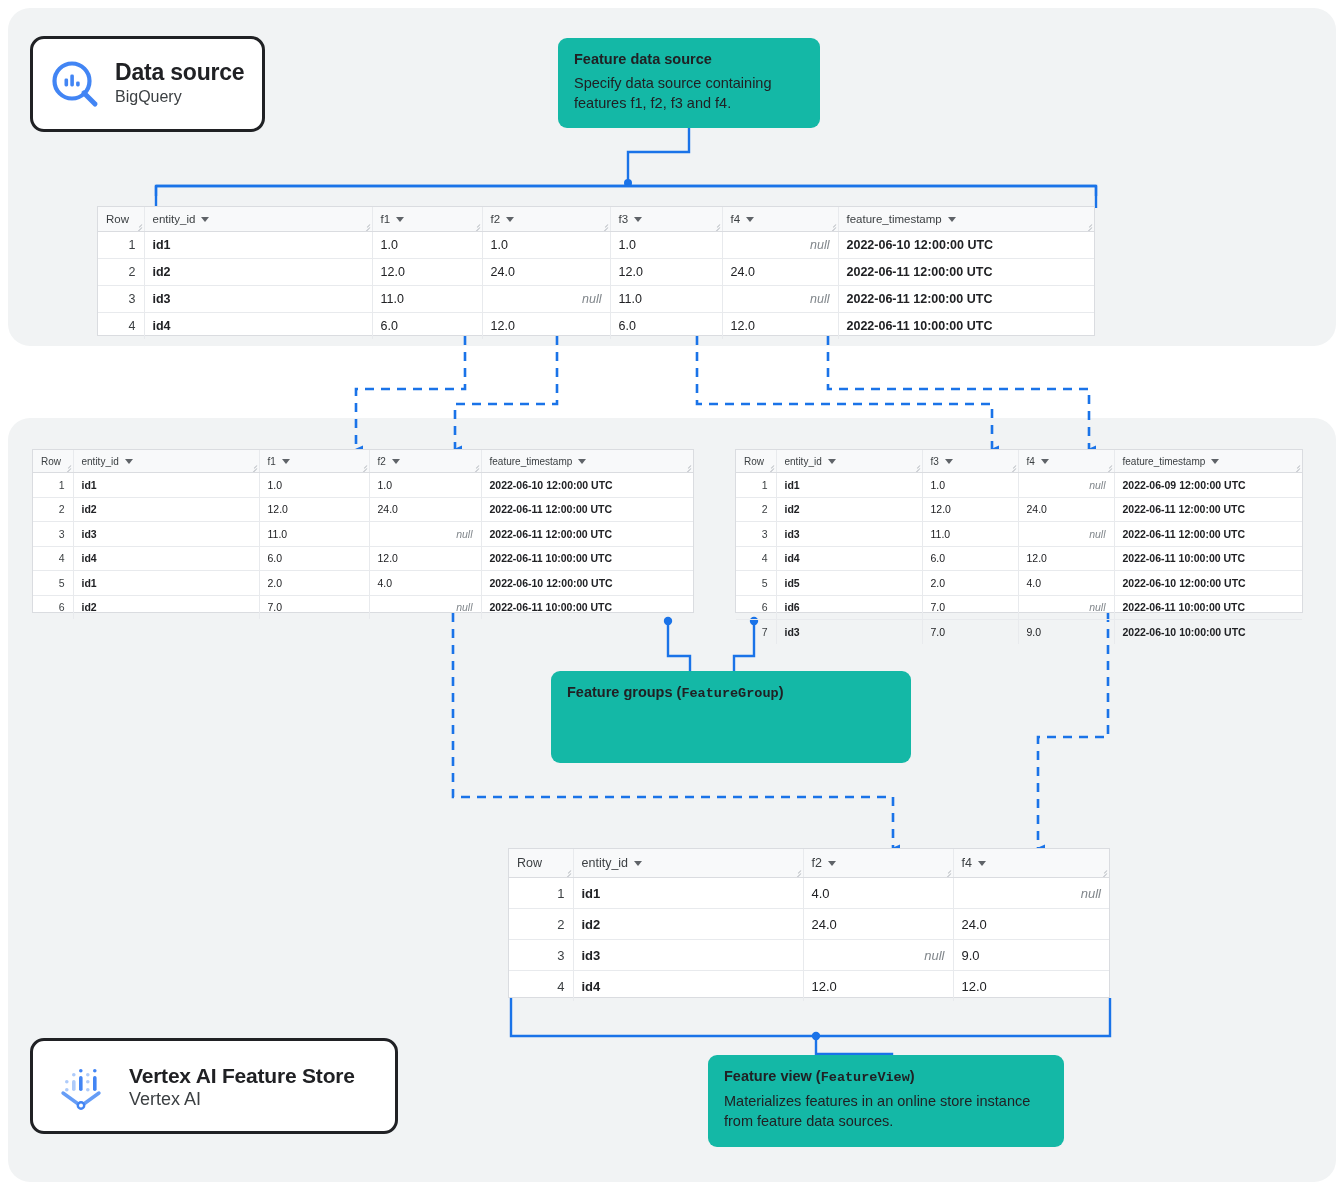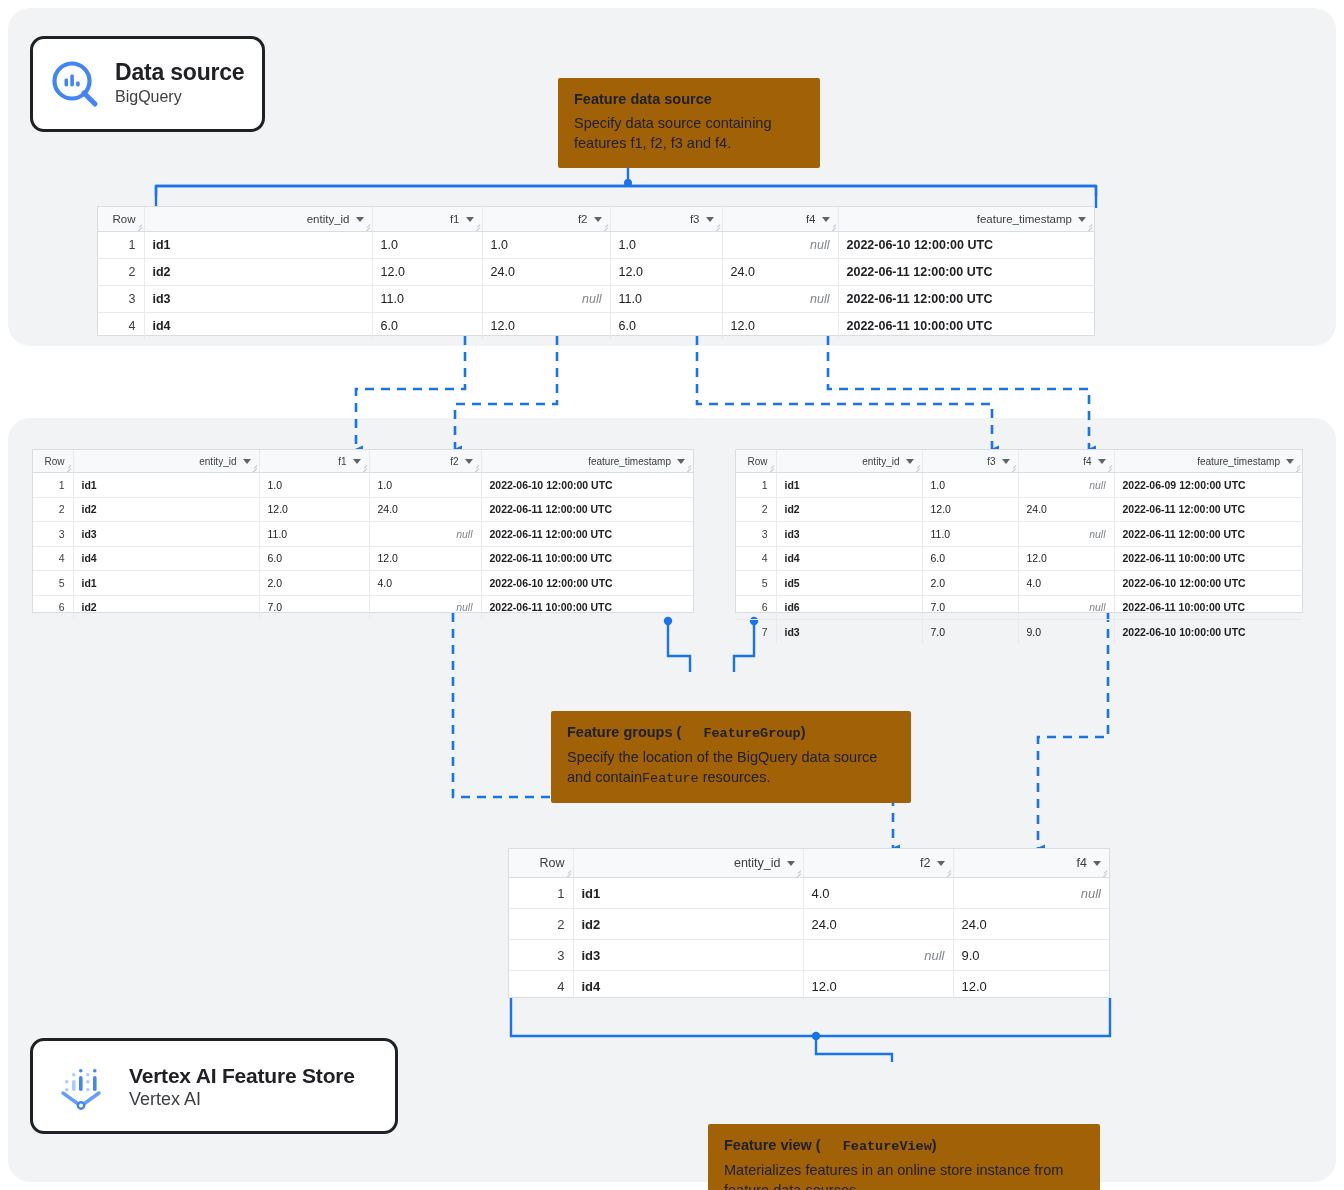--- a/index.html
+++ b/index.html
@@ -40,60 +40,59 @@
   #badge-datasource .badge-text{margin-left:14px;}
 
   #badge-featurestore{left:30px;top:1038px;width:368px;height:96px;padding-left:20px;}
   #badge-featurestore .badge-title{font-size:21px;line-height:25px;}
   #badge-featurestore .badge-sub{font-size:18px;line-height:22px;}
   #badge-featurestore .badge-text{margin-left:18px;}
 
   
   .callout{
     position:absolute;
-    background:#a16207;
-    border-radius:2px;
+    background:#14b8a6;
+    border-radius:9px;
     box-sizing:border-box;
     padding:12px 16px 14px 16px;
-    margin-top:40px;
   }
   .callout-title{
     font-size:14.5px;font-weight:bold;color:#202124;
     line-height:19px;margin-bottom:5px;
   }
   .callout-title .mono{
     font-family:"Liberation Mono", monospace;
-    font-weight:bold;font-size:13.5px;padding-left:22px;
+    font-weight:bold;font-size:13.5px;
   }
   .callout-body{
     font-size:14.5px;color:#202124;line-height:19.5px;
   }
   .callout-body .mono{
     font-family:"Liberation Mono", monospace;font-size:13.5px;
   }
   #callout-feature-data-source{left:558px;top:38px;width:262px;height:90px;}
   #callout-feature-groups{left:551px;top:671px;width:360px;height:92px;}
-  #callout-feature-view{left:708px;top:1084px;width:392px;height:92px;}
+  #callout-feature-view{left:708px;top:1055px;width:356px;height:92px;}
 
   
   .bqtable{
     position:absolute;
     background:#ffffff;
     border:1px solid #dadce0;
     border-collapse:collapse;
     box-sizing:border-box;
     font-family:"Liberation Sans", sans-serif;
     color:#202124;
   }
   .bqtable table{border-collapse:collapse;width:100%;table-layout:fixed;}
   .bqtable th{
     background:#f8f9fa;
     border-right:1px solid #e8eaed;
     border-bottom:1px solid #dadce0;
-    text-align:right;
+    text-align:left;
     font-weight:normal;
     color:#3c4043;
     position:relative;
     padding:0 8px;
     white-space:nowrap;
     overflow:hidden;
   }
   .bqtable th:last-child{border-right:none;}
   .bqtable td{
     border-right:1px solid #e8eaed;
@@ -258,23 +257,20 @@
 
   <div class="callout" id="callout-feature-data-source">
     <div class="callout-title">Feature data source</div>
     <div class="callout-body">Specify data source containing features f1, f2, f3 and f4.</div>
   </div>
 
   <div class="callout" id="callout-feature-groups">
     <div class="callout-title">
       <span>Feature groups (</span><span class="mono">FeatureGroup</span><span>)</span>
     </div>
-    <div class="callout-body">
-      <span>Specify the location of the BigQuery data source and contain</span><span class="mono">Feature</span><span> resources.</span>
-    </div>
   </div>
 
   <div class="callout" id="callout-feature-view">
     <div class="callout-title">
       <span>Feature view (</span><span class="mono">FeatureView</span><span>)</span>
     </div>
     <div class="callout-body">Materializes features in an online store instance from feature data sources.</div>
   </div>
 
   <div class="bqtable" id="table-source">

